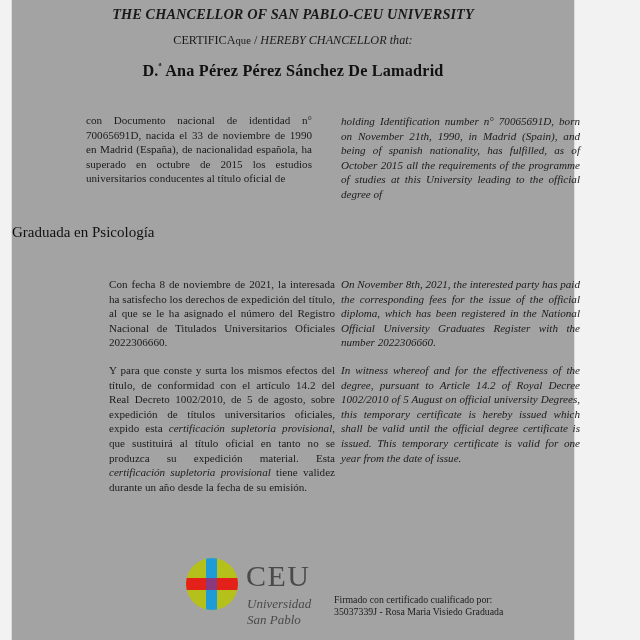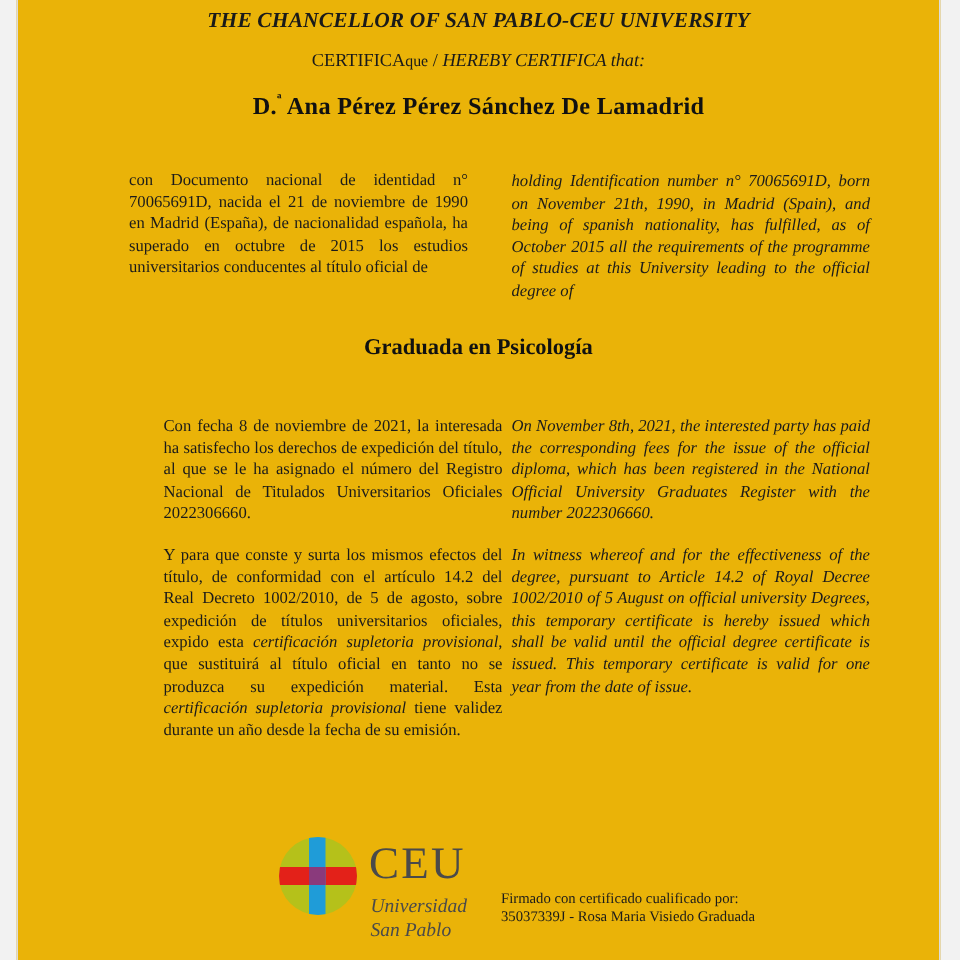--- a/index.html
+++ b/index.html
@@ -12,23 +12,23 @@
     height: 640px;
     overflow: hidden;
     font-family: "Liberation Serif", "DejaVu Serif", serif;
   }
 
   
   #page {
     position: absolute;
     left: 11px;
     top: 0;
-    width: 616px;
+    width: 564px;
     height: 640px;
-    background: #eab308;
+    background: #a3a3a3;
     border-left: 1px solid #dcdcdc;
     border-right: 1px solid #dcdcdc;
     box-sizing: border-box;
     padding-left: 14px;
   }
 
   
   .doc-title {
     position: absolute;
     left: 0; right: 0;
@@ -73,22 +73,21 @@
   .person-name sup {
     font-size: 0.62em;
     vertical-align: super;
     line-height: 0;
   }
 
   .degree-title {
     position: absolute;
     left: 0; right: 0;
     top: 224px;
-    text-align: center;
-    font-weight: bold;
+    font-weight: normal;
     font-size: 15px;
     color: #111;
   }
 
   
   .col {
     position: absolute;
     font-size: 11.1px;
     line-height: 14.6px;
     text-align: justify;
@@ -176,27 +175,27 @@
 </head>
 <body>
 
 <div id="page">
 
   <div class="doc-title">THE CHANCELLOR OF SAN PABLO-CEU UNIVERSITY</div>
 
   <div class="certifies-line">
     <span class="es">CERTIFICA</span><span class="es-que">que</span>
     <span class="es">/</span>
-    <span class="en">HEREBY CERTIFICA that:</span>
+    <span class="en">HEREBY CHANCELLOR that:</span>
   </div>
 
   <div class="person-name"><span>D.</span><sup>ª</sup><span> Ana Pérez Pérez Sánchez De Lamadrid</span></div>
 
   <div class="col left blk-1-left">
-    <p>con Documento nacional de identidad n° 70065691D, nacida el 21 de noviembre de 1990 en Madrid (España), de nacionalidad española, ha superado en octubre de 2015 los estudios universitarios conducentes al título oficial de</p>
+    <p>con Documento nacional de identidad n° 70065691D, nacida el 33 de noviembre de 1990 en Madrid (España), de nacionalidad española, ha superado en octubre de 2015 los estudios universitarios conducentes al título oficial de</p>
   </div>
 
   <div class="col right blk-1-right">
     <p>holding Identification number n° 70065691D, born on November 21th, 1990, in Madrid (Spain), and being of spanish nationality, has fulfilled, as of October 2015 all the requirements of the programme of studies at this University leading to the official degree of</p>
   </div>
 
   <div class="degree-title">Graduada en Psicología</div>
 
   <div class="col left blk-2-left">
     <p>Con fecha 8 de noviembre de 2021, la interesada ha satisfecho los derechos de expedición del título, al que se le ha asignado el número del Registro Nacional de Titulados Universitarios Oficiales 2022306660.</p>

